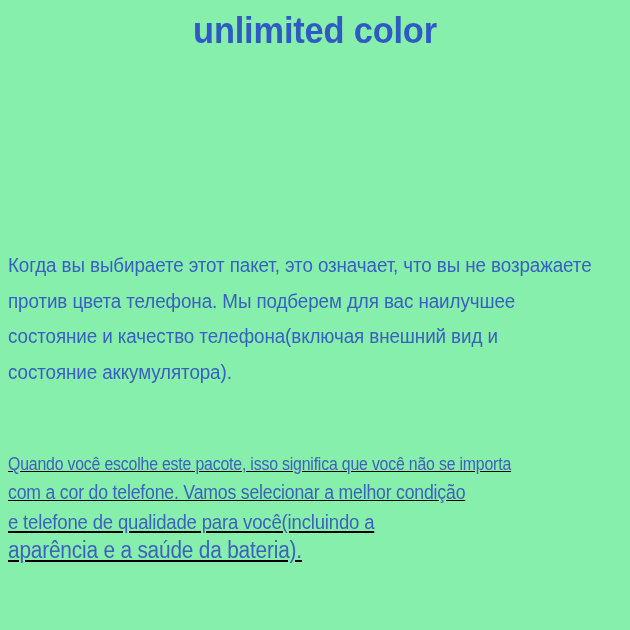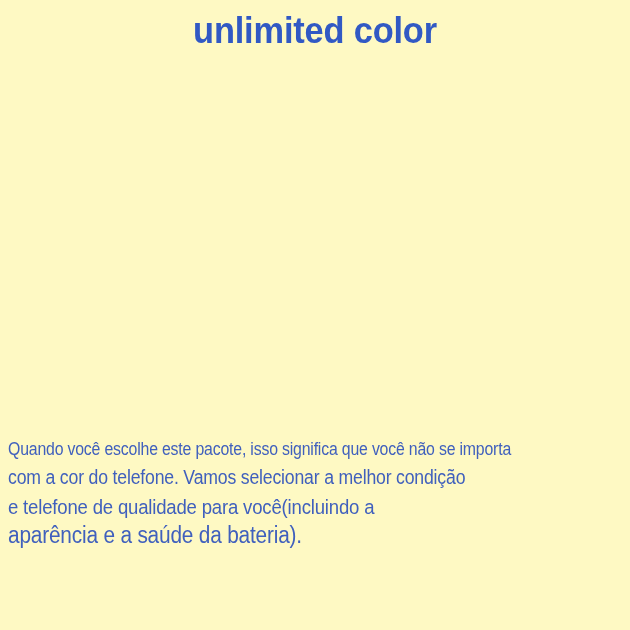--- a/index.html
+++ b/index.html
@@ -12,21 +12,21 @@
     background: #ffffff;
     font-family: "Liberation Sans", "DejaVu Sans", sans-serif;
     overflow: hidden;
     -webkit-font-smoothing: antialiased;
   }
 
   .page {
     position: relative;
     width: 630px;
     height: 630px;
-    background: #fef9c3;
+    background: #86efac;
     box-sizing: border-box;
   }
 
   
   .title {
     position: absolute;
     top: 8px;
     left: 0;
     width: 630px;
     text-align: center;
@@ -75,23 +75,24 @@
     letter-spacing: -0.1px;
     color: #3a5fc0;
     white-space: nowrap;
     transform: scaleX(0.965);
     transform-origin: left center;
   }
 
   
   .block-pt {
     position: absolute;
-    top: 435px;
+    top: 450px;
     left: 8px;
     width: 622px;
+    text-decoration: underline;
   }
   .block-pt .ln {
     font-family: "Liberation Sans", "DejaVu Sans", sans-serif;
     font-weight: 400;
     color: #4060bd;
     white-space: nowrap;
     letter-spacing: -0.2px;
     transform-origin: left center;
   }
   .block-pt .ln-1 {
@@ -116,20 +117,26 @@
   }
 </style>
 </head>
 <body>
 
 <div class="page">
 
   <div class="title">unlimited color</div>
 
 
+  <div class="block-ru">
+    <div class="ln">Когда вы выбираете этот пакет, это означает, что вы не возражаете</div>
+    <div class="ln">против цвета телефона. Мы подберем для вас наилучшее</div>
+    <div class="ln">состояние и качество телефона(включая внешний вид и</div>
+    <div class="ln">состояние аккумулятора).</div>
+  </div>
 
   <div class="block-pt">
     <div class="ln ln-1">Quando você escolhe este pacote, isso significa que você não se importa</div>
     <div class="ln ln-2">com a cor do telefone. Vamos selecionar a melhor condição</div>
     <div class="ln ln-3">e telefone de qualidade para você(incluindo a</div>
     <div class="ln ln-4">aparência e a saúde da bateria).</div>
   </div>
 
 </div>
 

